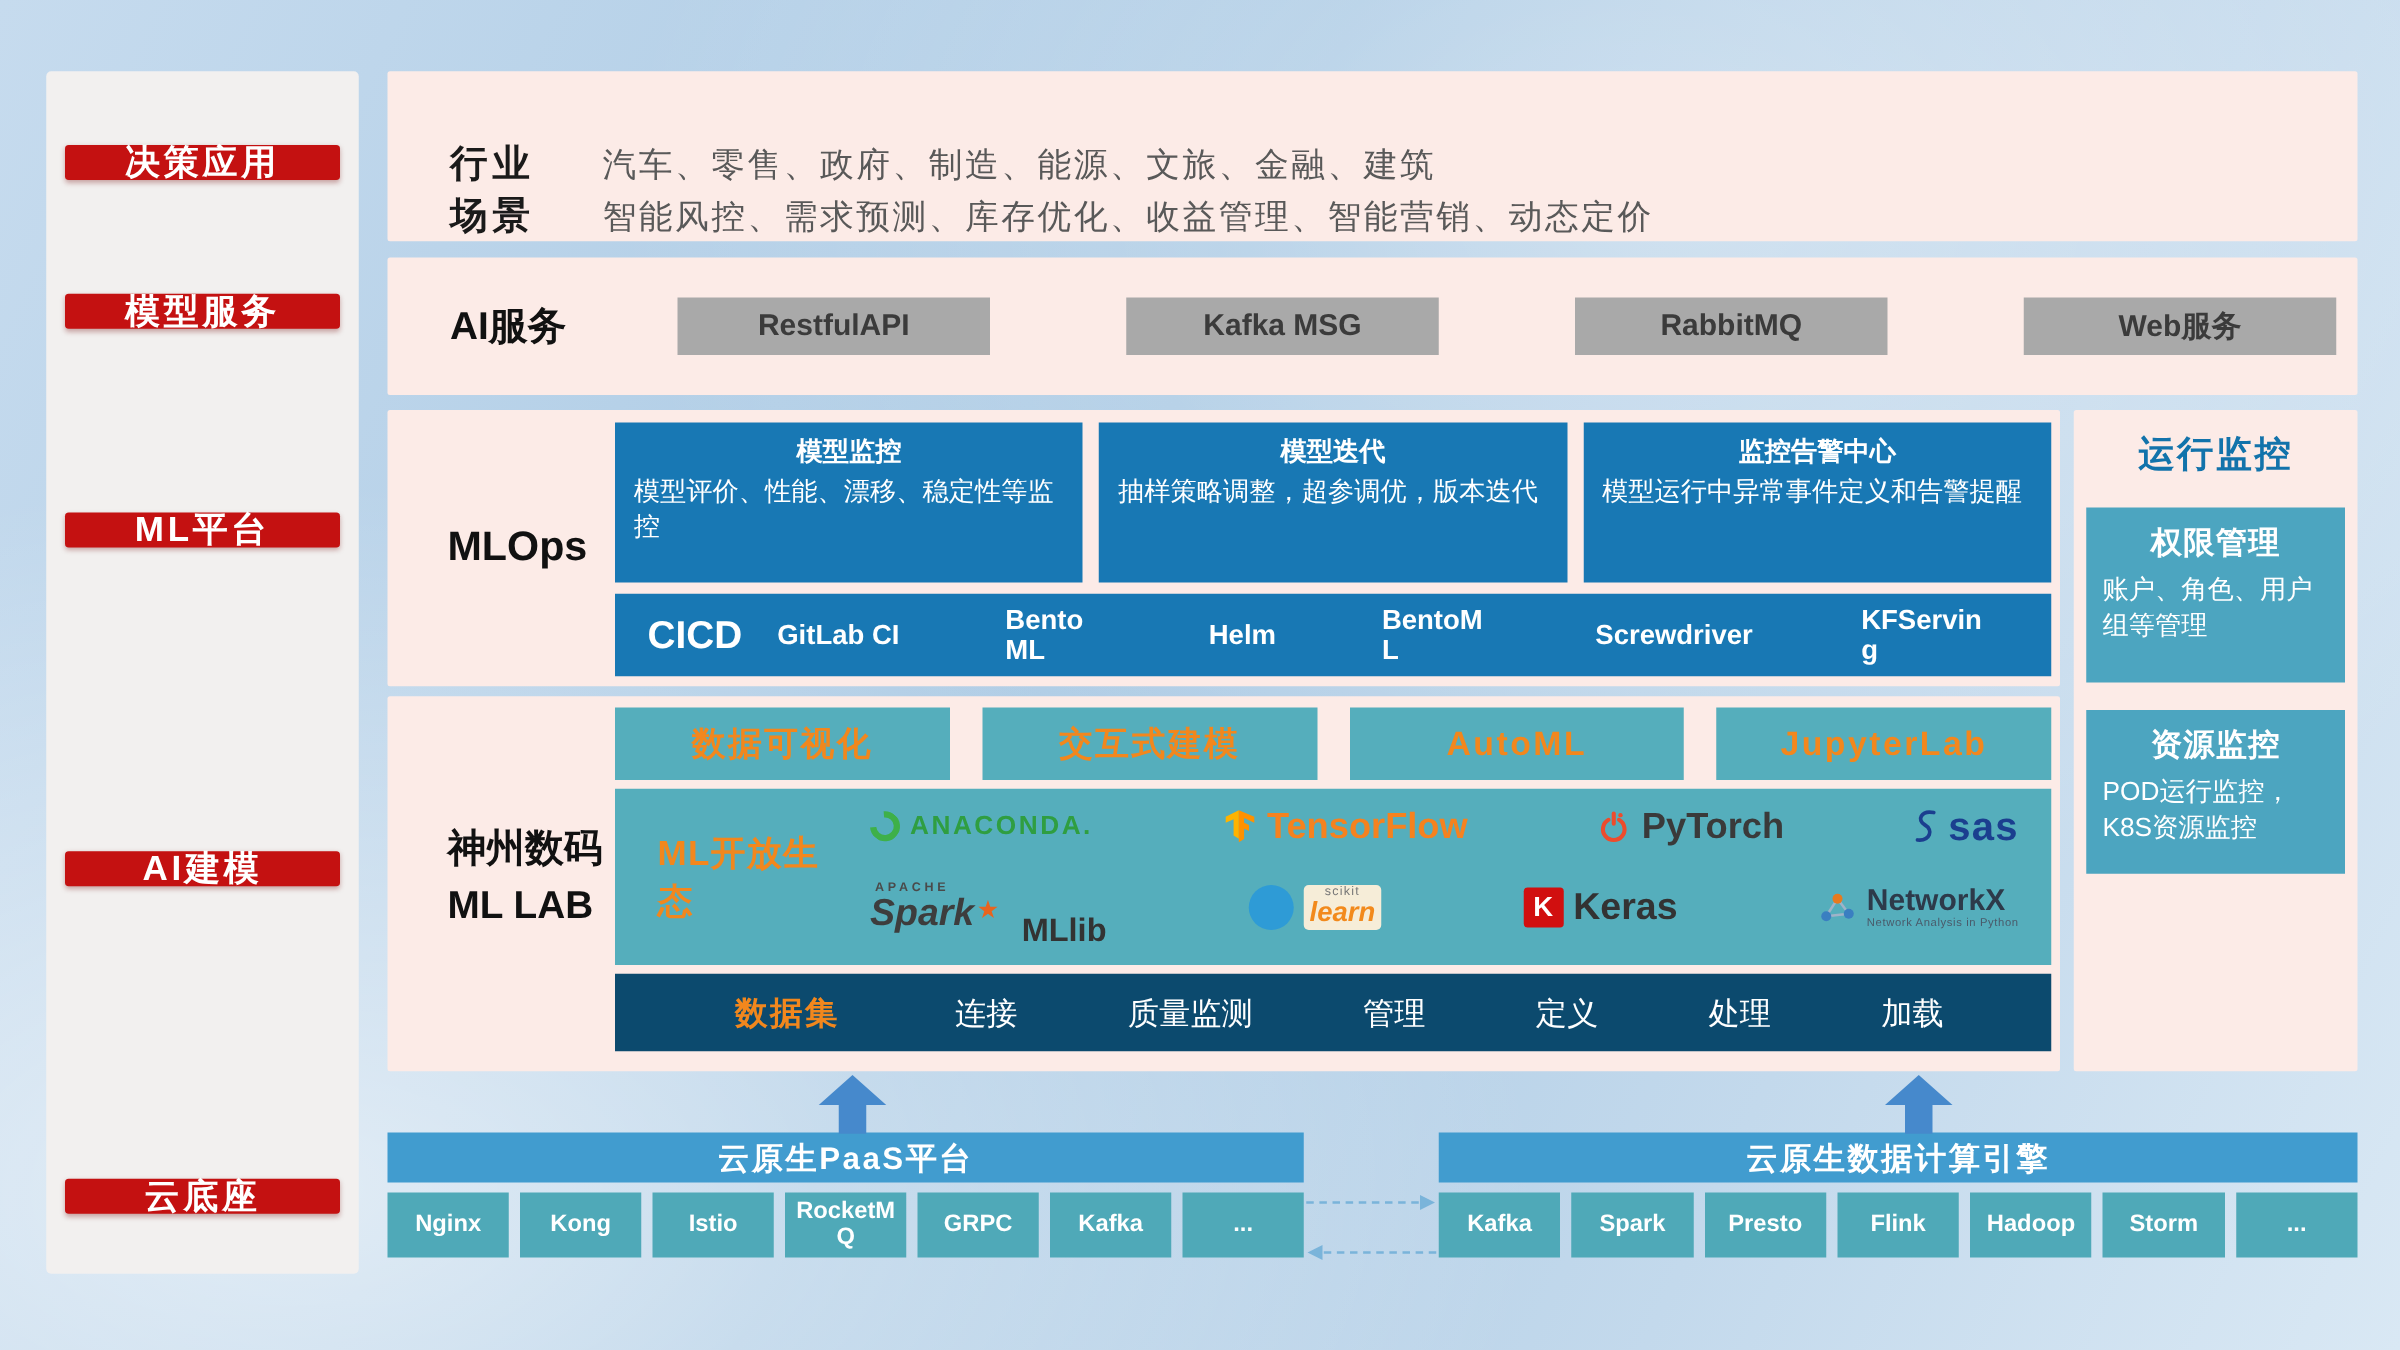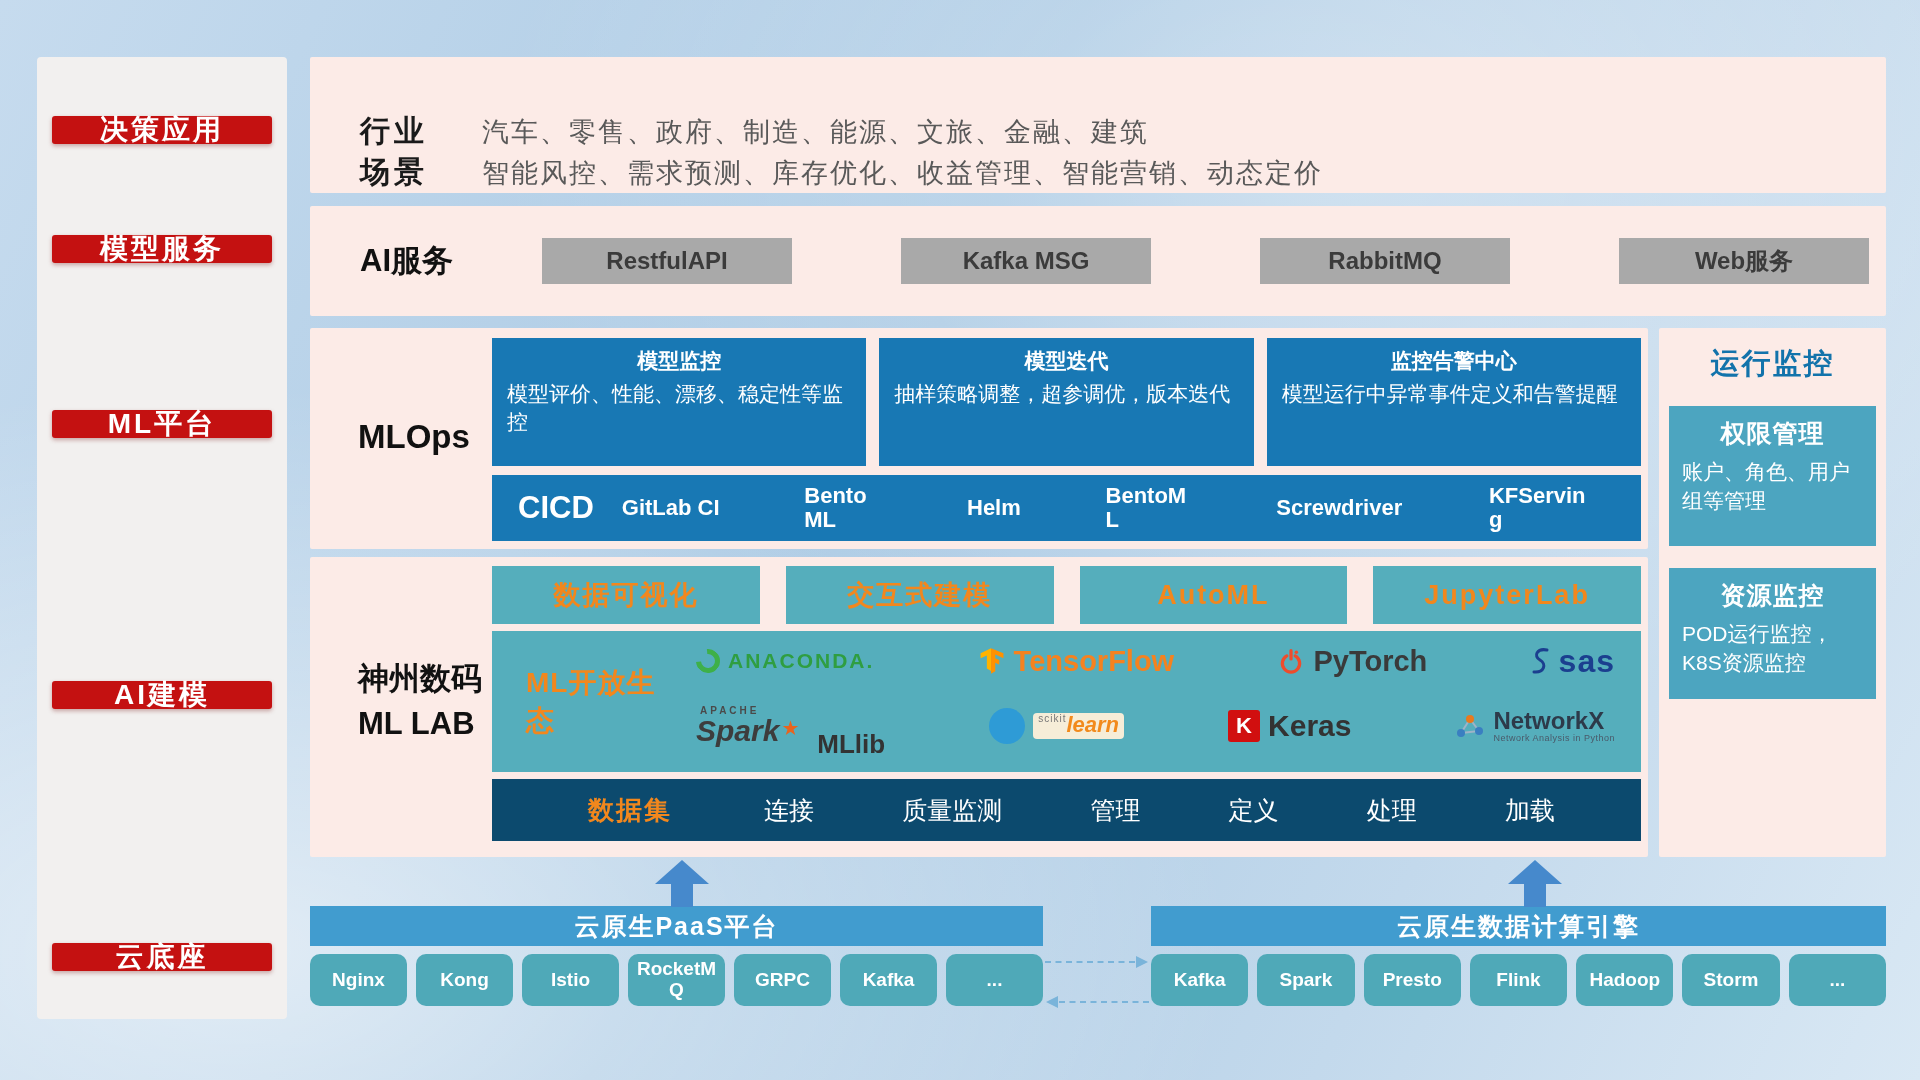--- a/index.html
+++ b/index.html
@@ -69,21 +69,21 @@
   .ana-text{font-size:21px;font-weight:800;color:#2f9e41;letter-spacing:2px;}
   .tf-text{font-size:29px;font-weight:800;color:#f5821f;}
   .pt-text{font-size:29px;font-weight:700;color:#3a3a3a;}
   .sas-text{font-size:32px;font-weight:800;color:#1b3f8f;letter-spacing:1px;}
   .spark-stack{display:flex;flex-direction:column;line-height:1;}
   .apache-txt{font-size:10px;letter-spacing:3px;color:#4a4a4a;font-weight:700;margin-left:4px;}
   .spark-txt{font-size:30px;font-weight:800;font-style:italic;color:#3d3d3d;}
   .spark-star{color:#e8641e;font-size:20px;font-style:normal;vertical-align:6px;margin-left:2px;}
   .mllib-txt{font-size:26px;font-weight:700;color:#333;margin-left:10px;margin-top:38px;}
   .skl-circle{width:36px;height:36px;border-radius:50%;background:#2e9bd6;display:inline-block;}
-  .skl-box{background:#f6edd8;border-radius:4px;padding:1px 5px 3px;display:flex;flex-direction:row;line-height:1;}
+  .skl-box{background:#f6edd8;border-radius:4px;padding:1px 5px 3px;display:flex;flex-direction:column;line-height:1;align-items:center;}
   .skl-scikit{font-size:10px;color:#777;letter-spacing:1px;}
   .skl-learn{font-size:22px;font-weight:800;font-style:italic;color:#f28a1c;}
   .keras-k{width:32px;height:32px;background:#d10f0f;color:#fff;font-size:22px;font-weight:800;
     display:flex;align-items:center;justify-content:center;border-radius:3px;}
   .keras-txt{font-size:30px;font-weight:700;color:#333;}
   .nx-stack{display:flex;flex-direction:column;line-height:1.1;}
   .nx-txt{font-size:24px;font-weight:700;color:#2d3a4a;}
   .nx-sub{font-size:9px;color:#4a5a6a;letter-spacing:.5px;}
 
   .dataset-bar{height:62px;background:#0c4a6e;display:flex;align-items:center;}
@@ -103,21 +103,21 @@
   .up-arrow .head{width:0;height:0;border-left:27px solid transparent;border-right:27px solid transparent;border-bottom:24px solid #4689cc;}
   .up-arrow .stem{width:22px;height:23px;background:#4689cc;margin:0 auto;}
   .bars-row{display:flex;}
   .cloud-group{width:733px;}
   .cloud-group.engine{flex:1;}
   .bar-title{height:40px;background:#419ccf;color:#fff;font-size:25px;font-weight:bold;letter-spacing:2px;
     display:flex;align-items:center;justify-content:center;}
   .bar-buttons{margin-top:8px;display:flex;gap:9px;}
   .cloud-btn{flex:1;height:52px;background:#4fa9b8;color:#fff;font-weight:bold;font-size:19px;
     display:flex;align-items:center;justify-content:center;text-align:center;padding:0 4px;box-sizing:border-box;
-    word-break:break-all;line-height:1.1;border-radius:10px;}
+    word-break:break-all;line-height:1.1;border-radius:0;}
   .mid-gap{width:108px;position:relative;}
   .dash-line{position:absolute;border-top:2px dashed #7ab4da;}
   .dash-line.right{top:55px;left:2px;right:16px;}
   .dash-line.right::after{content:"";position:absolute;right:-13px;top:-7px;
     border-left:12px solid #7ab4da;border-top:6px solid transparent;border-bottom:6px solid transparent;}
   .dash-line.left{top:95px;left:16px;right:2px;}
   .dash-line.left::before{content:"";position:absolute;left:-13px;top:-7px;
     border-right:12px solid #7ab4da;border-top:6px solid transparent;border-bottom:6px solid transparent;}
 </style>
 </head>

